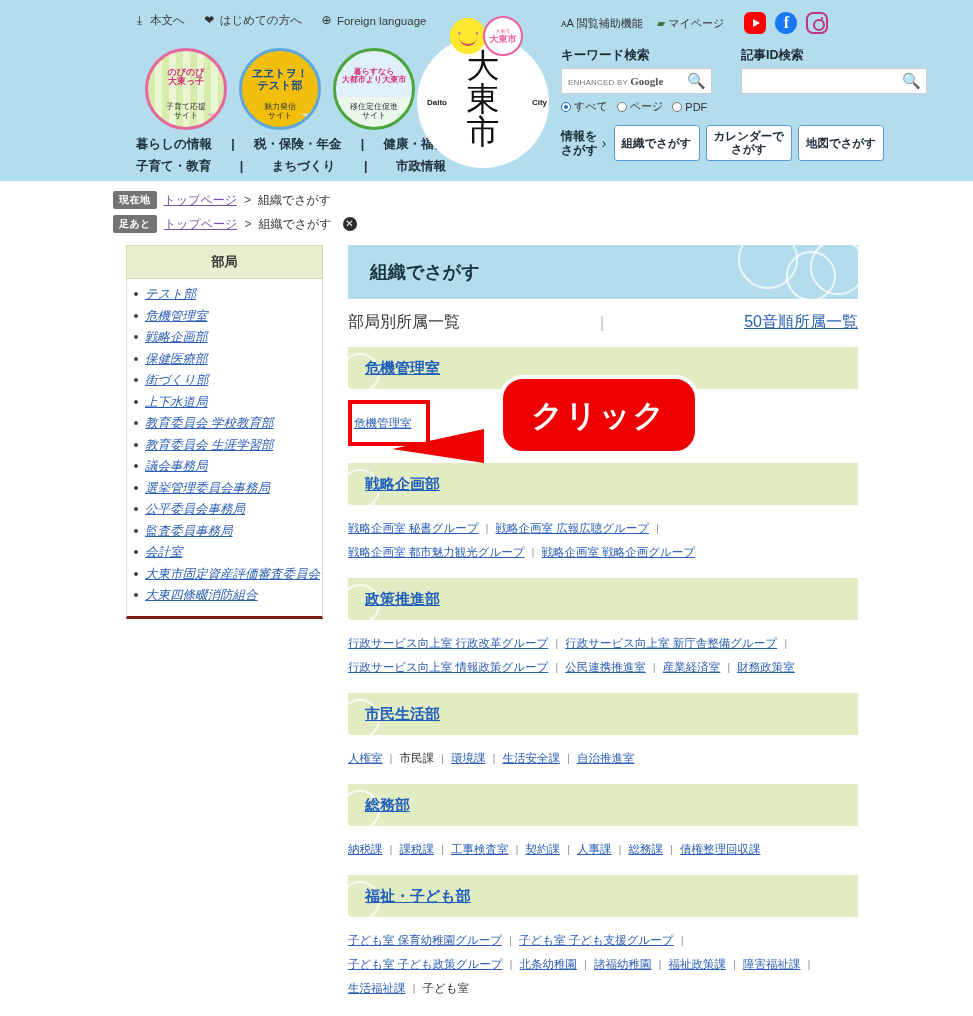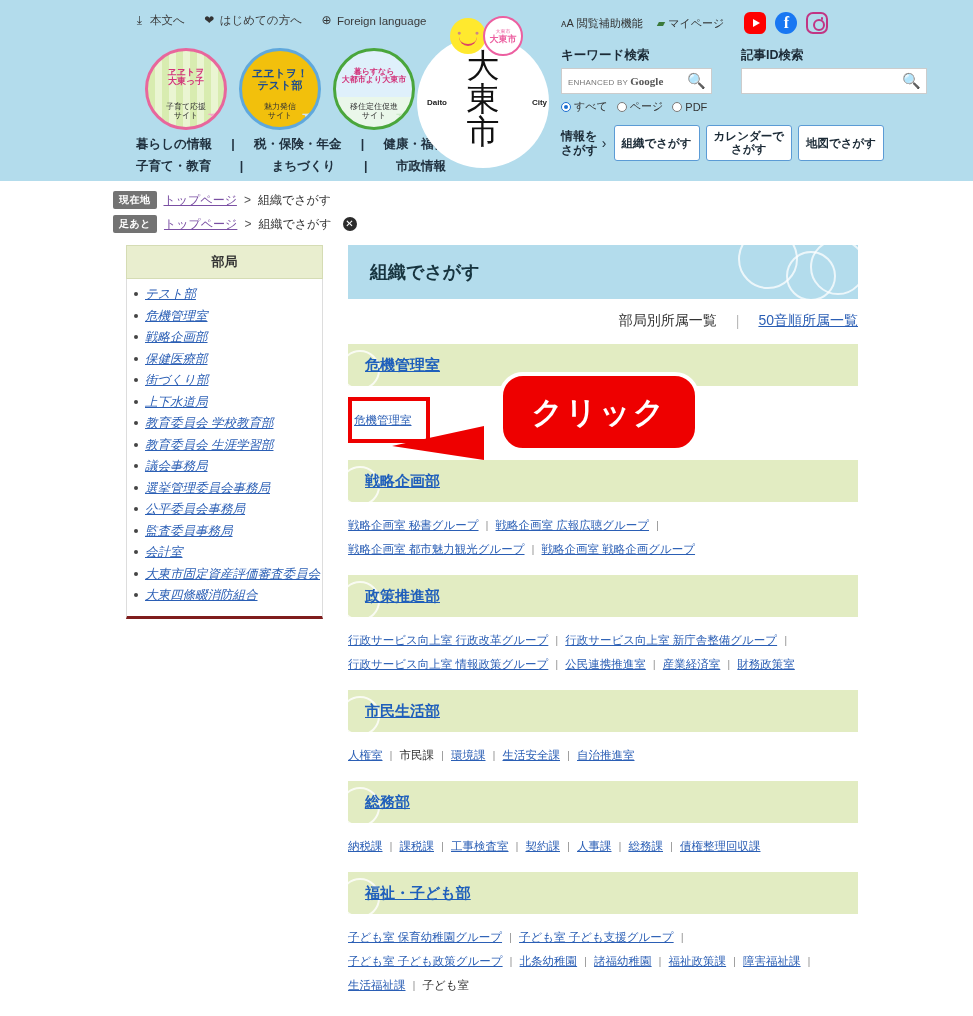--- a/index.html
+++ b/index.html
@@ -173,21 +173,21 @@
   .page-title-bar{
     background:#b3dcec;height:54px;position:relative;overflow:hidden;
     display:flex;align-items:center;
   }
   .page-title{font-size:18px;font-weight:bold;color:#17343f;padding-left:22px;}
   .ring{position:absolute;border:2px solid rgba(255,255,255,.75);border-radius:50%;}
   .ring.r1{width:56px;height:56px;right:60px;top:-16px;}
   .ring.r2{width:46px;height:46px;right:22px;top:6px;}
   .ring.r3{width:52px;height:52px;right:-8px;top:-6px;}
 
-  .tabs{display:flex;align-items:center;justify-content:flex-end;gap:19px;padding:13px 0 14px;font-size:14px;}
+  .tabs{display:flex;align-items:center;justify-content:space-between;gap:19px;padding:13px 0 14px;font-size:16px;}
   .tabs .cur{color:#333;}
   .tabs .bar{color:#bbb;}
   .tabs a{color:#2b5fb5;}
 
   .dept{margin-bottom:3px;}
   .dept-head{
     background:#e2ecc2;height:42px;display:flex;align-items:center;position:relative;overflow:hidden;
   }
   .dept-head .deco{
     position:absolute;left:-8px;top:6px;width:36px;height:36px;border-radius:50%;
@@ -237,21 +237,21 @@
     </span>
     <span class="util-item">
       <span class="gi">⊕</span>
       <span>Foreign language</span>
     </span>
   </div>
 
   <div class="bubbles">
     <div class="bubble b1">
       <div class="top-art">
-        <span>ヱヱトヲ</span><br><span>大東っ子</span>
+        <span>のびのび</span><br><span>大東っ子</span>
       </div>
       <div class="cap">
         <span>子育て応援</span><br><span>サイト</span>
       </div>
       <div class="hand">☚</div>
     </div>
     <div class="bubble b2">
       <div class="top-art">
         <span>ヱヱトヲ！</span><br><span>テスト部</span>
       </div>

